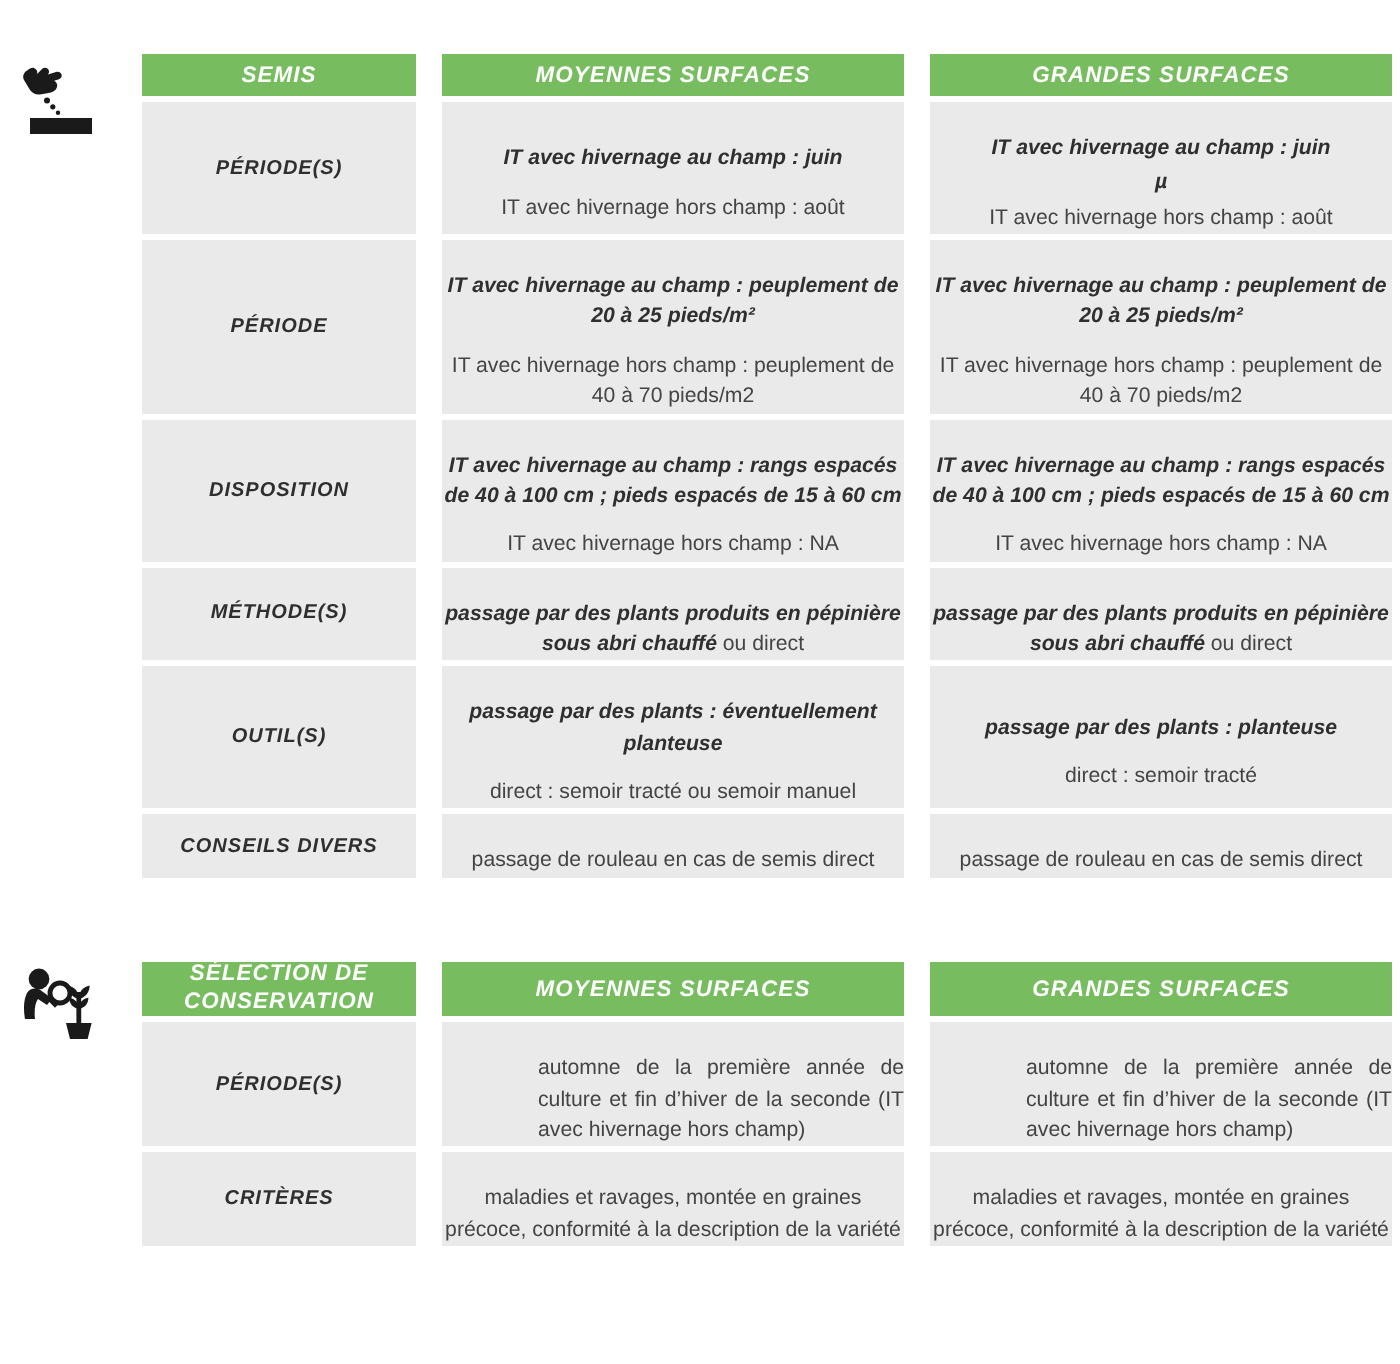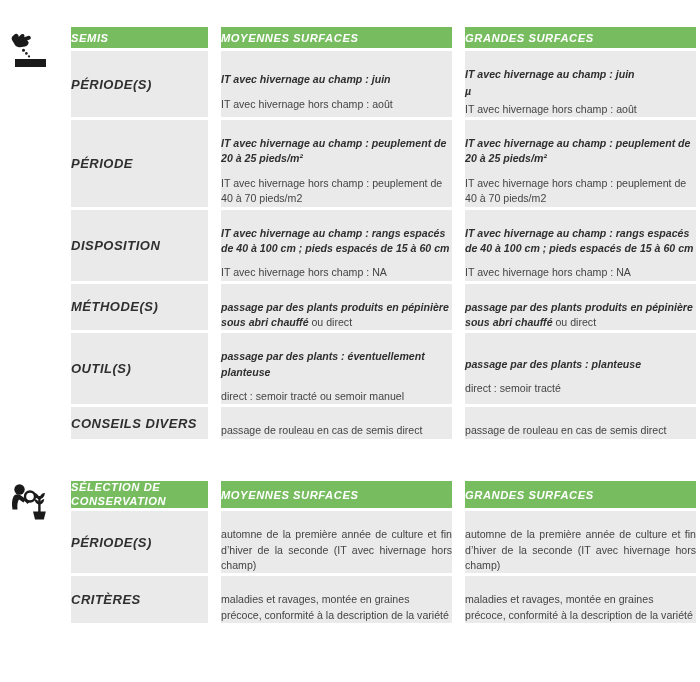--- a/index.html
+++ b/index.html
@@ -48,21 +48,21 @@
   }
 
   col.c-label { width: 137px; }
   col.c-mid   { width: 231px; }
   col.c-big   { width: 231px; }
 
   .tbl th, .tbl td {
     padding: 0;
     margin: 0;
     vertical-align: middle;
-    text-align: left;
+    text-align: center;
   }
 
   .hdr {
     background: #77bd5f;
     color: #ffffff;
     font-style: italic;
     font-weight: bold;
     font-size: 11.2px;
     letter-spacing: 0.55px;
     padding: 9px 14px;
@@ -70,21 +70,21 @@
     vertical-align: middle;
     line-height: 1.25;
   }
   .hdr.two-line { line-height: 1.22; }
 
   .lbl {
     background: #eaeaea;
     color: #2f2f2f;
     font-style: italic;
     font-weight: bold;
-    font-size: 13px;
+    font-size: 10px;
     letter-spacing: 0.5px;
     padding: 6px 14px;
     vertical-align: middle;
   }
 
   .cell {
     background: #eaeaea;
     color: #444444;
     font-size: 10.6px;
     line-height: 1.45;
@@ -93,21 +93,21 @@
   }
   .cell .em {
     font-style: italic;
     font-weight: bold;
     color: #2f2f2f;
   }
   .cell .p      { margin: 16px 0 0 0; }
   .cell .p + .p { margin-top: 9px; }
   .cell .p.tightgap + .p.tightgap { margin-top: 2px; }
   .cell.justify { text-align: justify; }
-  .cell.justify .p { text-align: justify; }
+  .cell.justify .p { text-align: justify; padding-left: 48px; }
 </style>
 </head>
 <body>
 
 <div class="page">
 
   <div class="table-block" id="block-semis">
 
     <div class="icon-cell">
       <svg width="46" height="46" viewBox="0 0 46 46" aria-hidden="true">

